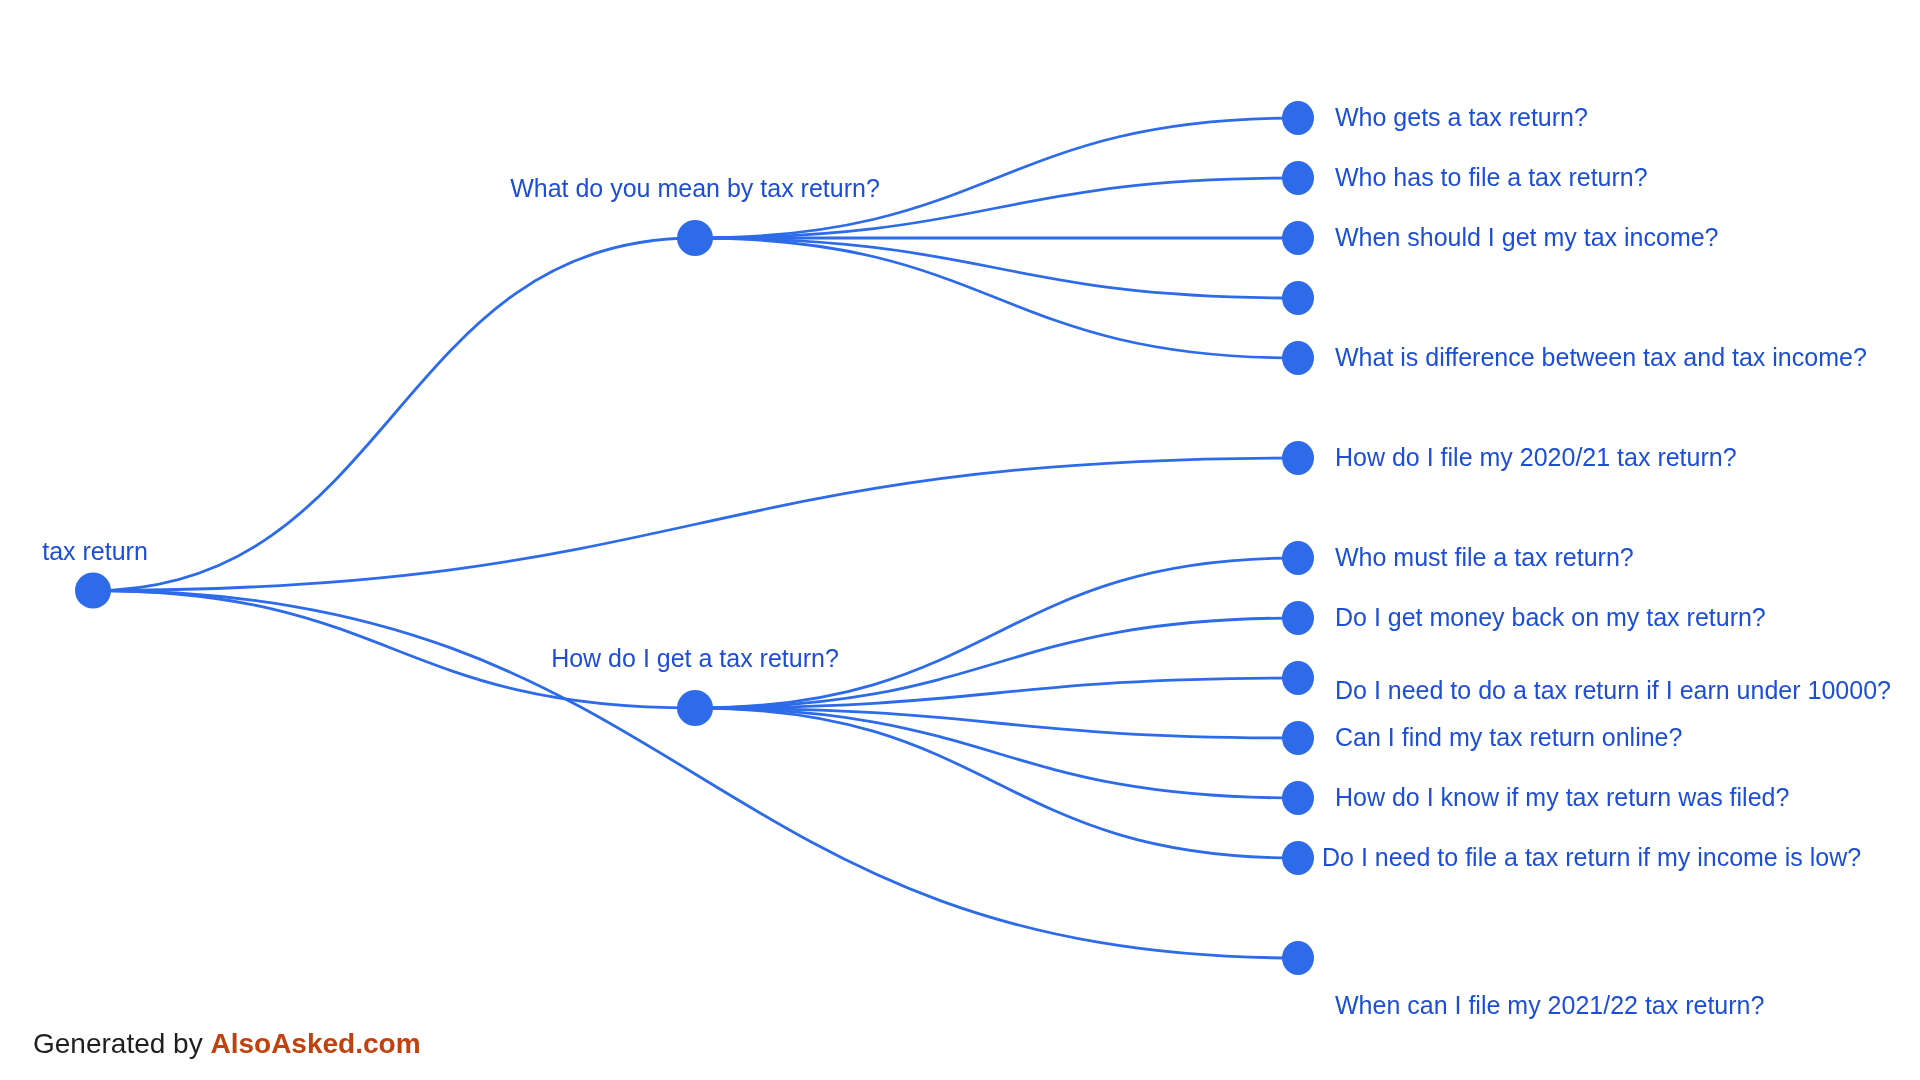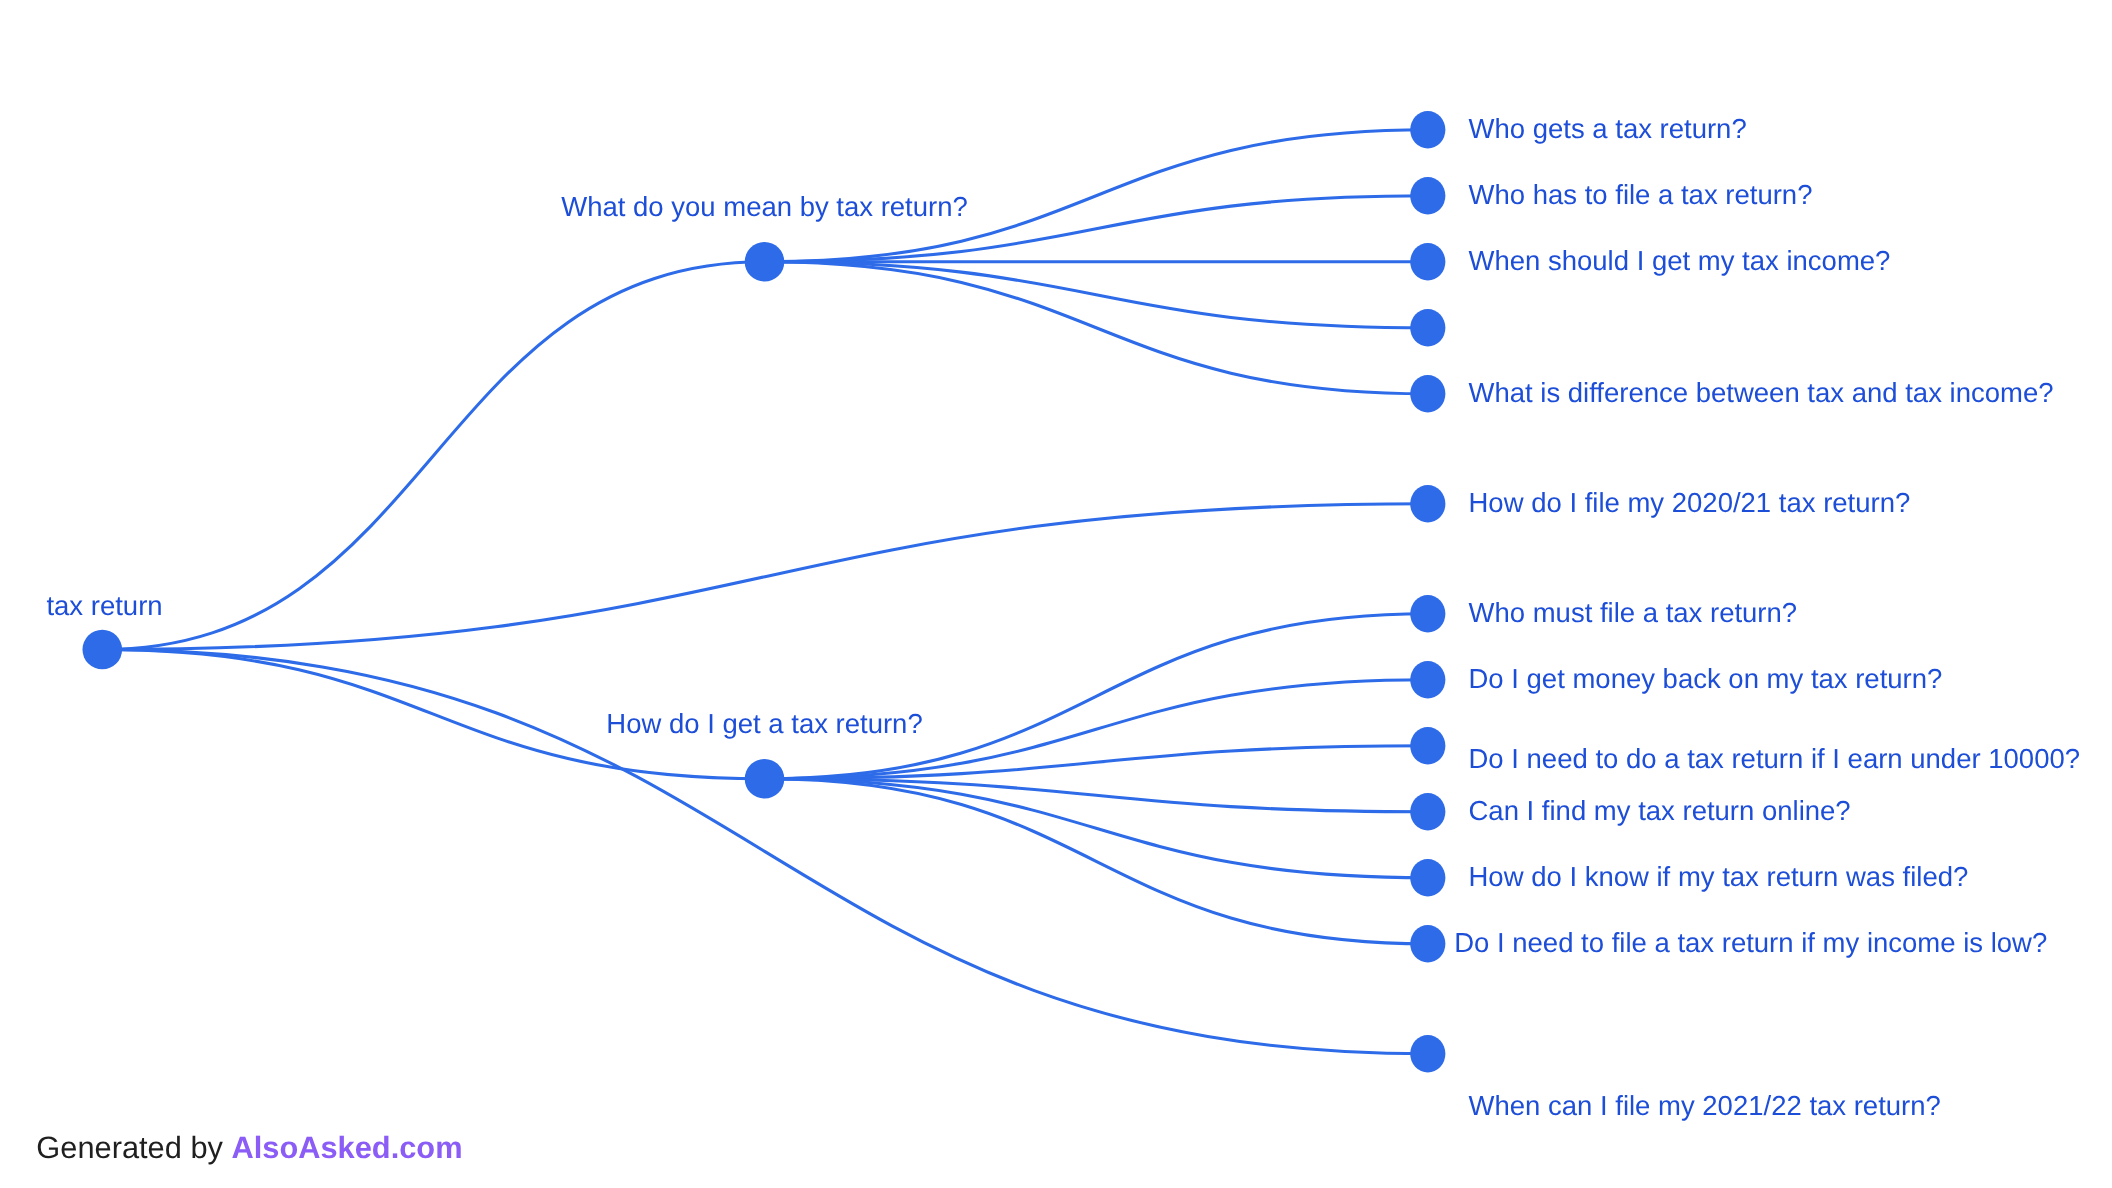--- a/index.html
+++ b/index.html
@@ -42,21 +42,21 @@
   }
   .footer {
     position: absolute;
     left: 33px;
     top: 1028px;
     font-size: 28px;
     color: #1f1f1f;
     white-space: nowrap;
   }
   .footer .brand {
-    color: #8b5cf6;
+    color: #c2410c;
     font-weight: bold;
     text-decoration: none;
     cursor: pointer;
   }
 </style>
 </head>
 <body>
 
 <div class="canvas">
 

